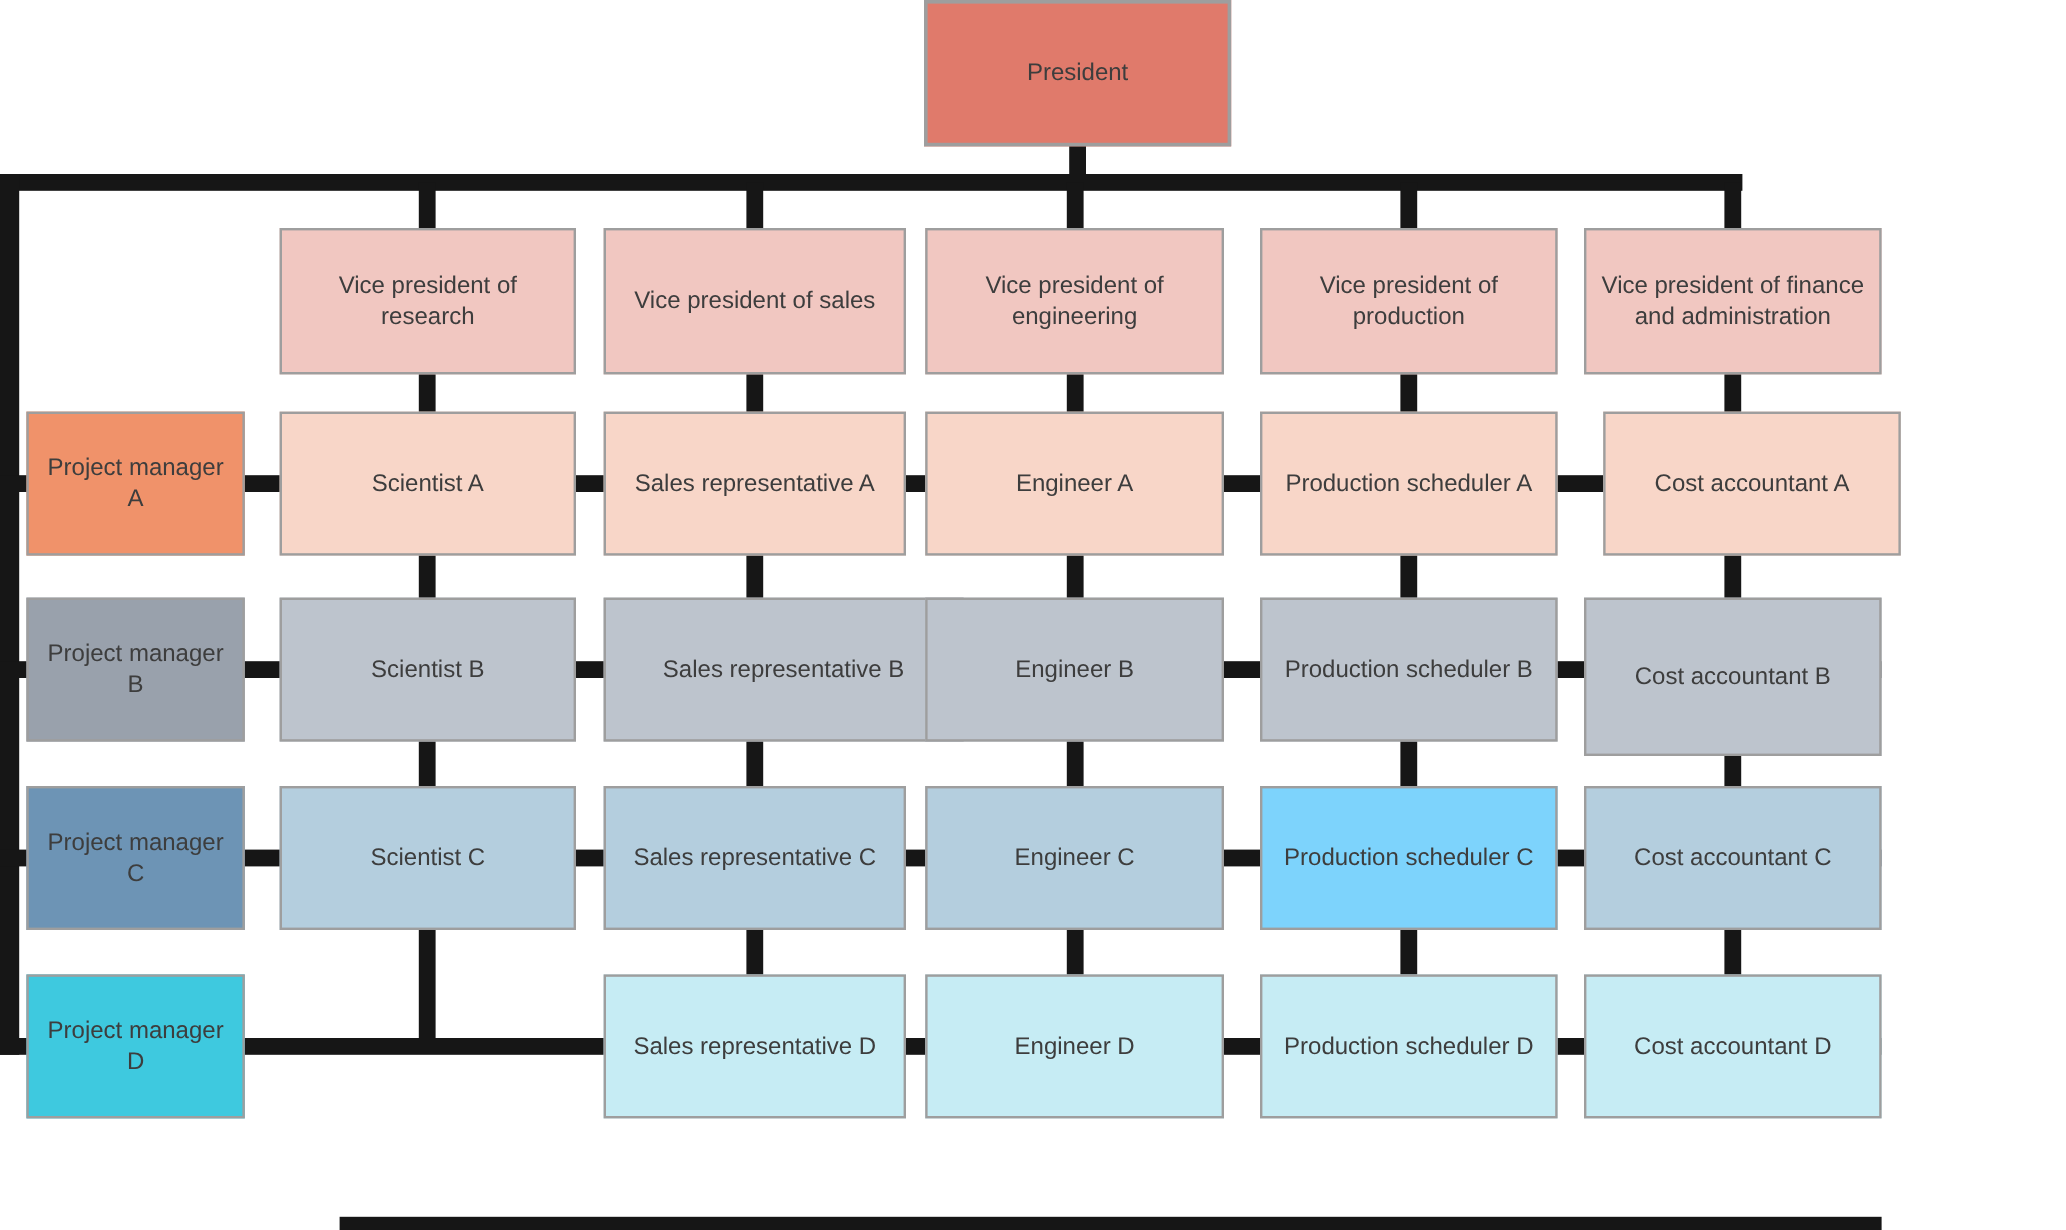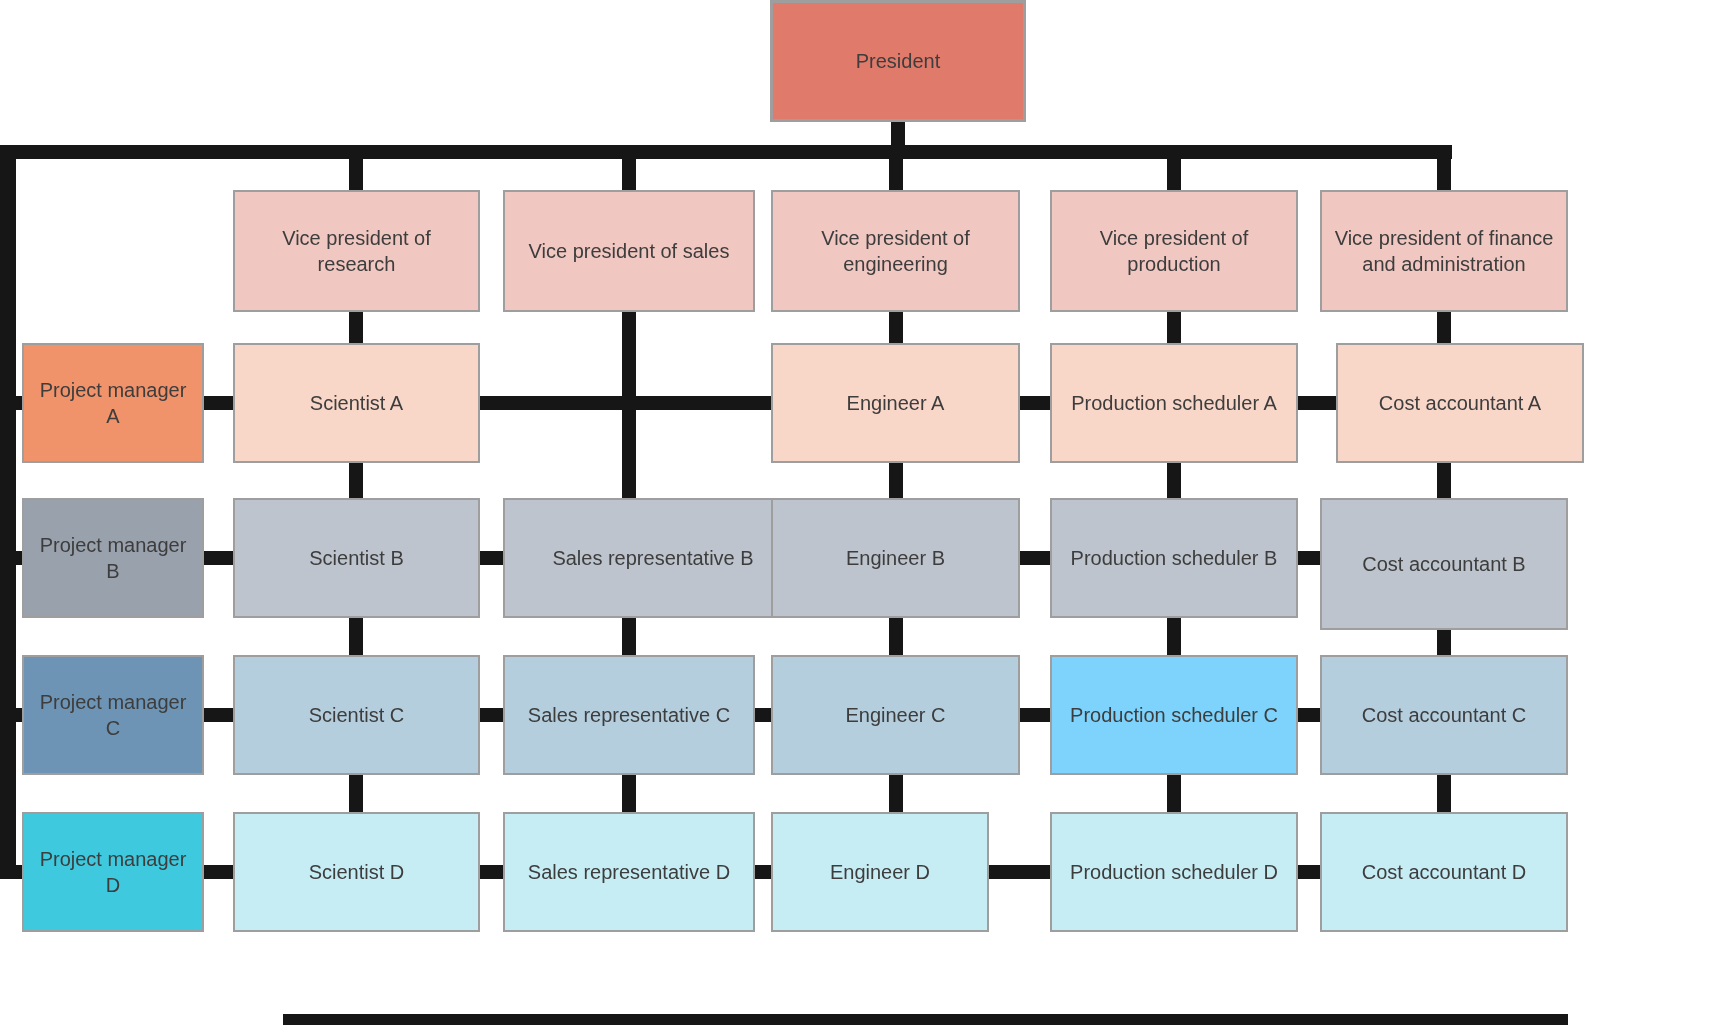--- a/index.html
+++ b/index.html
@@ -57,38 +57,38 @@
   <div class="box president" style="left: 770px; top: 0px; width: 256px; height: 122px; background: rgb(224, 122, 107);">President</div>
 
   <div class="box" style="left: 233px; top: 190px; width: 247px; height: 122px; background: rgb(241, 199, 193);">Vice president of research</div>
   <div class="box" style="left: 503px; top: 190px; width: 252px; height: 122px; background: rgb(241, 199, 193);">Vice president of sales</div>
   <div class="box" style="left: 771px; top: 190px; width: 249px; height: 122px; background: rgb(241, 199, 193);">Vice president of engineering</div>
   <div class="box" style="left: 1050px; top: 190px; width: 248px; height: 122px; background: rgb(241, 199, 193);">Vice president of production</div>
   <div class="box" style="left: 1320px; top: 190px; width: 248px; height: 122px; background: rgb(241, 199, 193);">Vice president of finance and administration</div>
 
   <div class="box" style="left: 22px; top: 343px; width: 182px; height: 120px; background: rgb(240, 146, 106);">Project manager A</div>
   <div class="box" style="left: 233px; top: 343px; width: 247px; height: 120px; background: rgb(248, 214, 200);">Scientist A</div>
+  <div class="box" style="left: 503px; top: 343px; width: 252px; height: 120px; background: rgb(248, 214, 200);">Sales representative A</div>
   <div class="box" style="left: 771px; top: 343px; width: 249px; height: 120px; background: rgb(248, 214, 200);">Engineer A</div>
   <div class="box" style="left: 1050px; top: 343px; width: 248px; height: 120px; background: rgb(248, 214, 200);">Production scheduler A</div>
   <div class="box" style="left: 1320px; top: 343px; width: 248px; height: 120px; background: rgb(248, 214, 200); margin-left: 16px;">Cost accountant A</div>
 
   <div class="box" style="left: 22px; top: 498px; width: 182px; height: 120px; background: rgb(153, 161, 172);">Project manager B</div>
   <div class="box" style="left: 233px; top: 498px; width: 247px; height: 120px; background: rgb(189, 196, 205);">Scientist B</div>
   <div class="box" style="left: 503px; top: 498px; width: 300px; height: 120px; background: rgb(189, 196, 205);">Sales representative B</div>
   <div class="box" style="left: 771px; top: 498px; width: 249px; height: 120px; background: rgb(189, 196, 205);">Engineer B</div>
   <div class="box" style="left: 1050px; top: 498px; width: 248px; height: 120px; background: rgb(189, 196, 205);">Production scheduler B</div>
   <div class="box" style="left: 1320px; top: 498px; width: 248px; height: 132px; background: rgb(189, 196, 205);">Cost accountant B</div>
 
   <div class="box" style="left: 22px; top: 655px; width: 182px; height: 120px; background: rgb(109, 148, 181);">Project manager C</div>
   <div class="box" style="left: 233px; top: 655px; width: 247px; height: 120px; background: rgb(180, 206, 222);">Scientist C</div>
   <div class="box" style="left: 503px; top: 655px; width: 252px; height: 120px; background: rgb(180, 206, 222);">Sales representative C</div>
   <div class="box" style="left: 771px; top: 655px; width: 249px; height: 120px; background: rgb(180, 206, 222);">Engineer C</div>
   <div class="box" style="left: 1050px; top: 655px; width: 248px; height: 120px; background: #7dd3fc;">Production scheduler C</div>
   <div class="box" style="left: 1320px; top: 655px; width: 248px; height: 120px; background: rgb(180, 206, 222);">Cost accountant C</div>
 
   <div class="box" style="left: 22px; top: 812px; width: 182px; height: 120px; background: rgb(62, 201, 223);">Project manager D</div>
-  <div class="box" style="left: 233px; top: 812px; width: 247px; height: 120px; background: rgb(198, 236, 244);">Scientist D</div>
   <div class="box" style="left: 503px; top: 812px; width: 252px; height: 120px; background: rgb(198, 236, 244);">Sales representative D</div>
-  <div class="box" style="left: 771px; top: 812px; width: 218px; height: 120px; background: rgb(198, 236, 244);">Engineer D</div>
+  <div class="box" style="left: 771px; top: 812px; width: 249px; height: 120px; background: rgb(198, 236, 244);">Engineer D</div>
   <div class="box" style="left: 1050px; top: 812px; width: 248px; height: 120px; background: rgb(198, 236, 244);">Production scheduler D</div>
   <div class="box" style="left: 1320px; top: 812px; width: 248px; height: 120px; background: rgb(198, 236, 244);">Cost accountant D</div>
 
 </div>
 
 </body></html>

